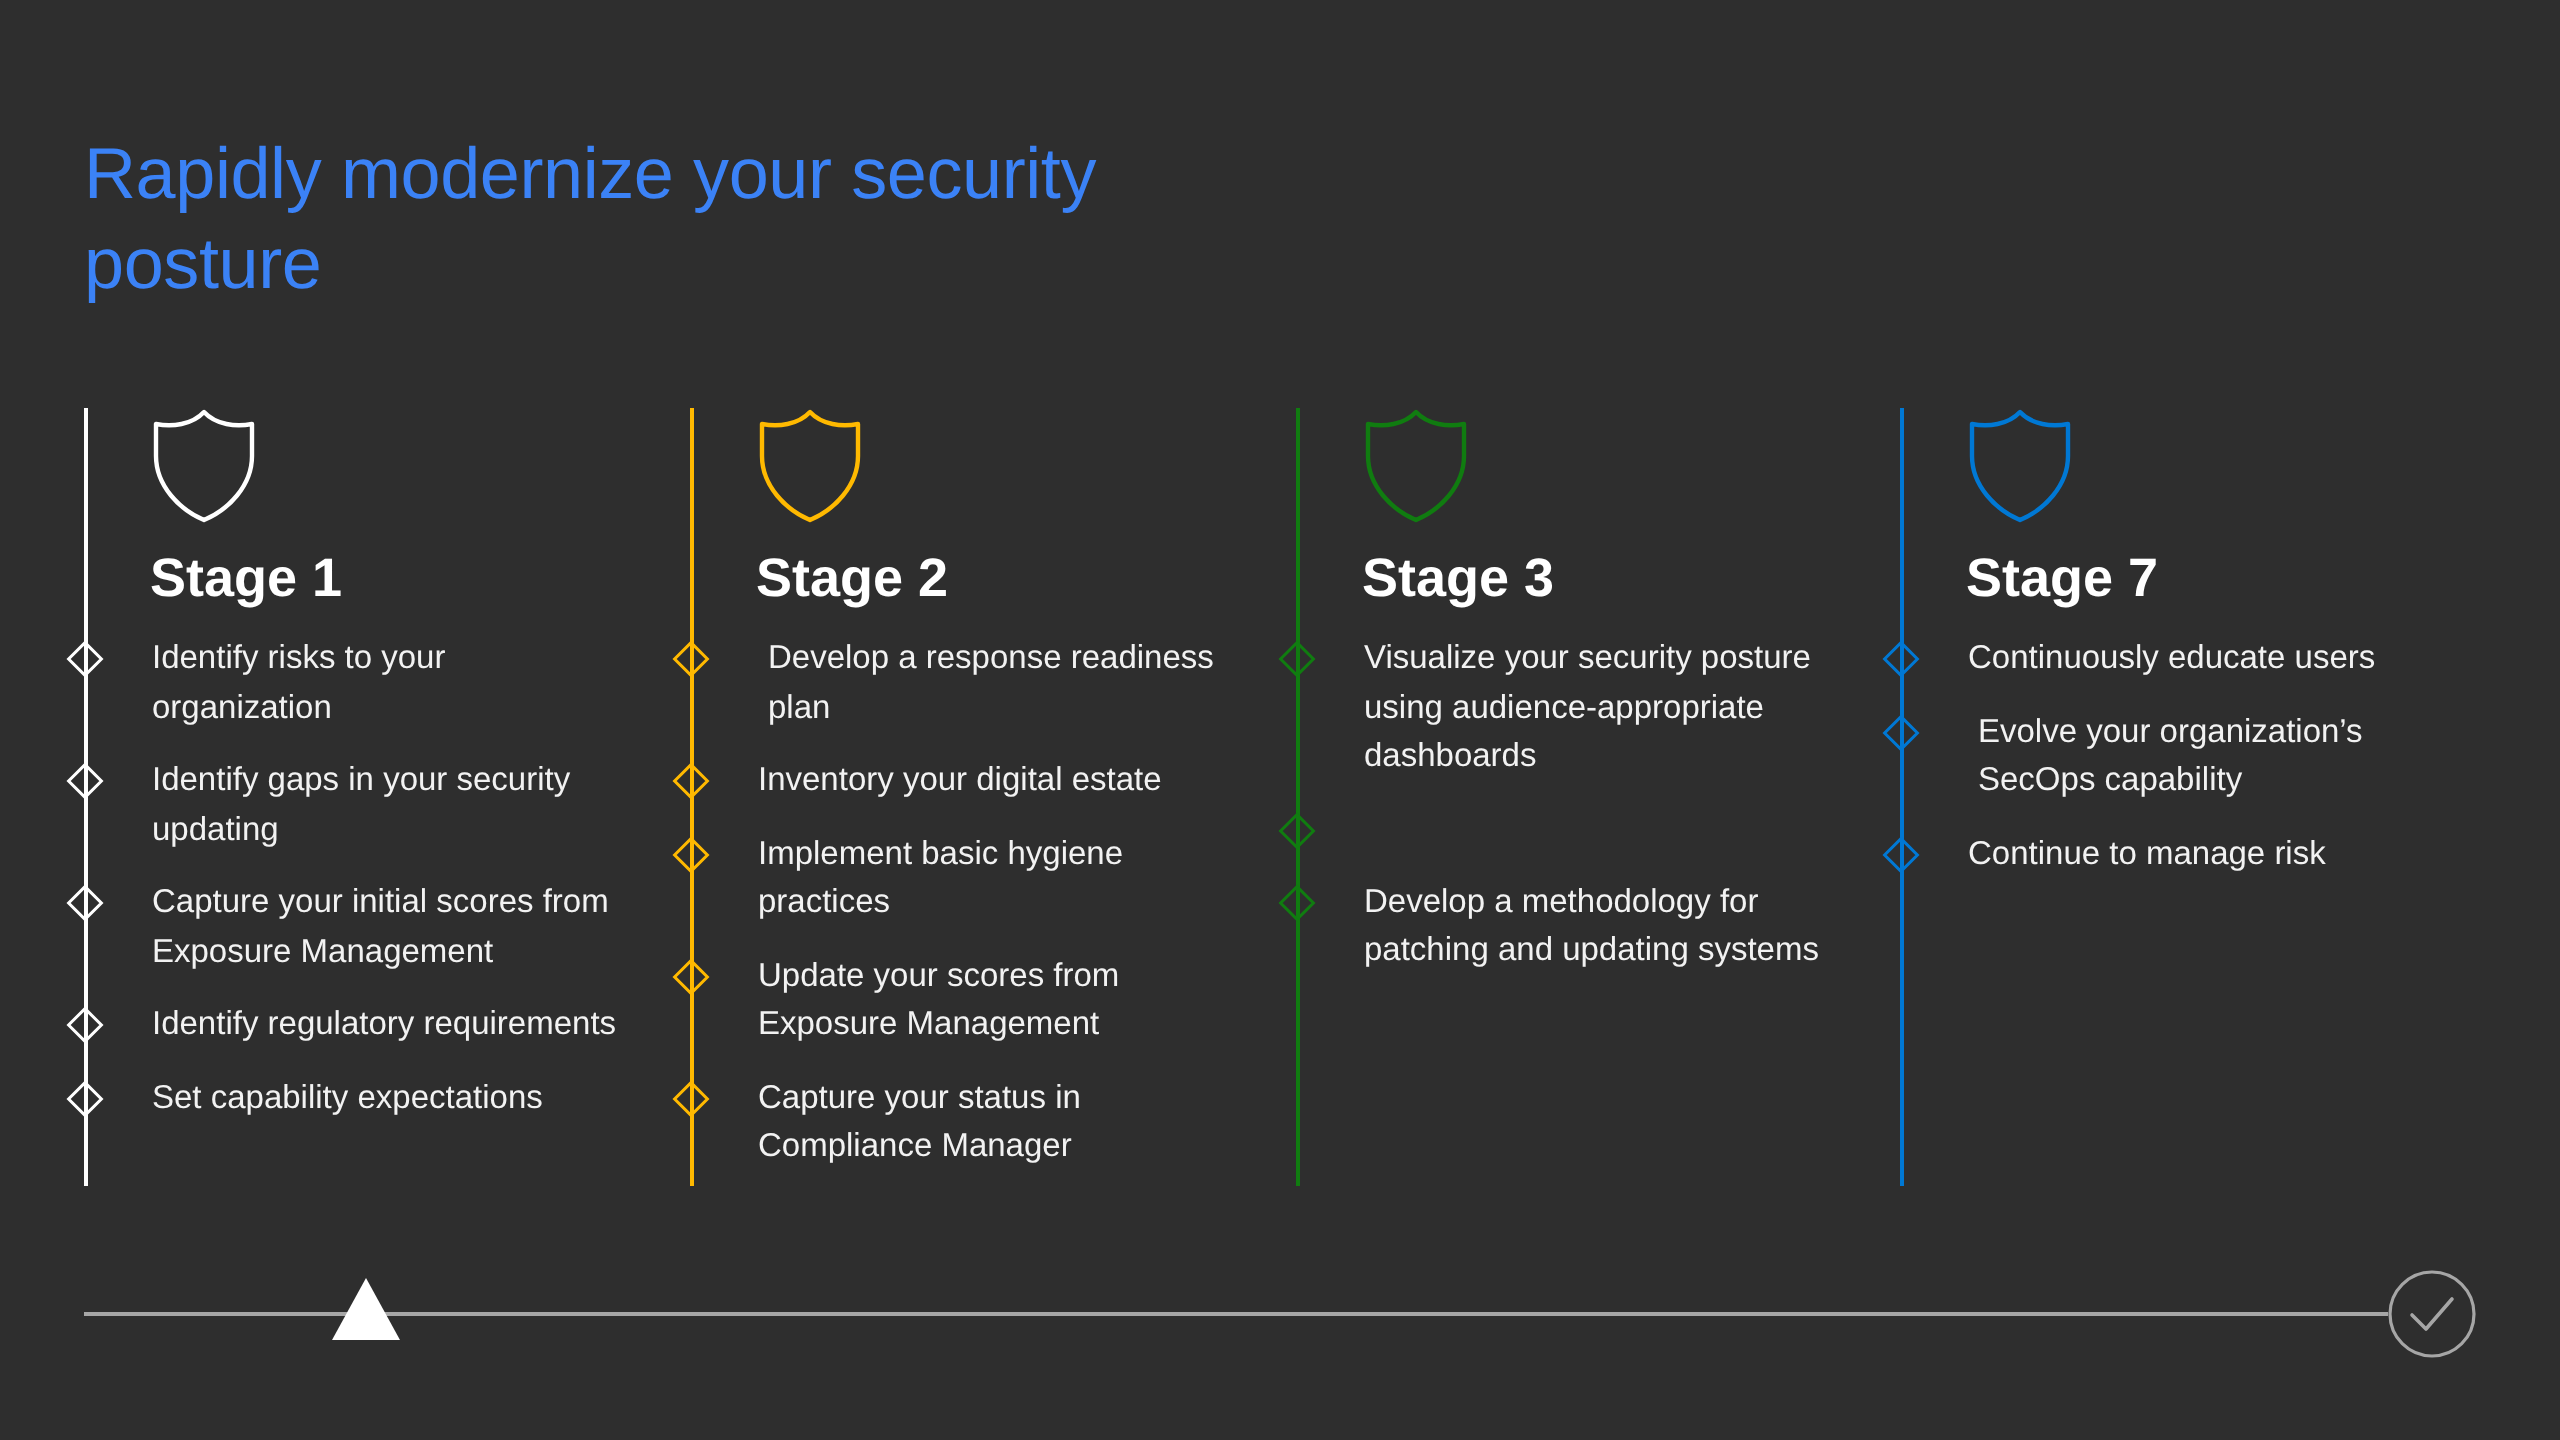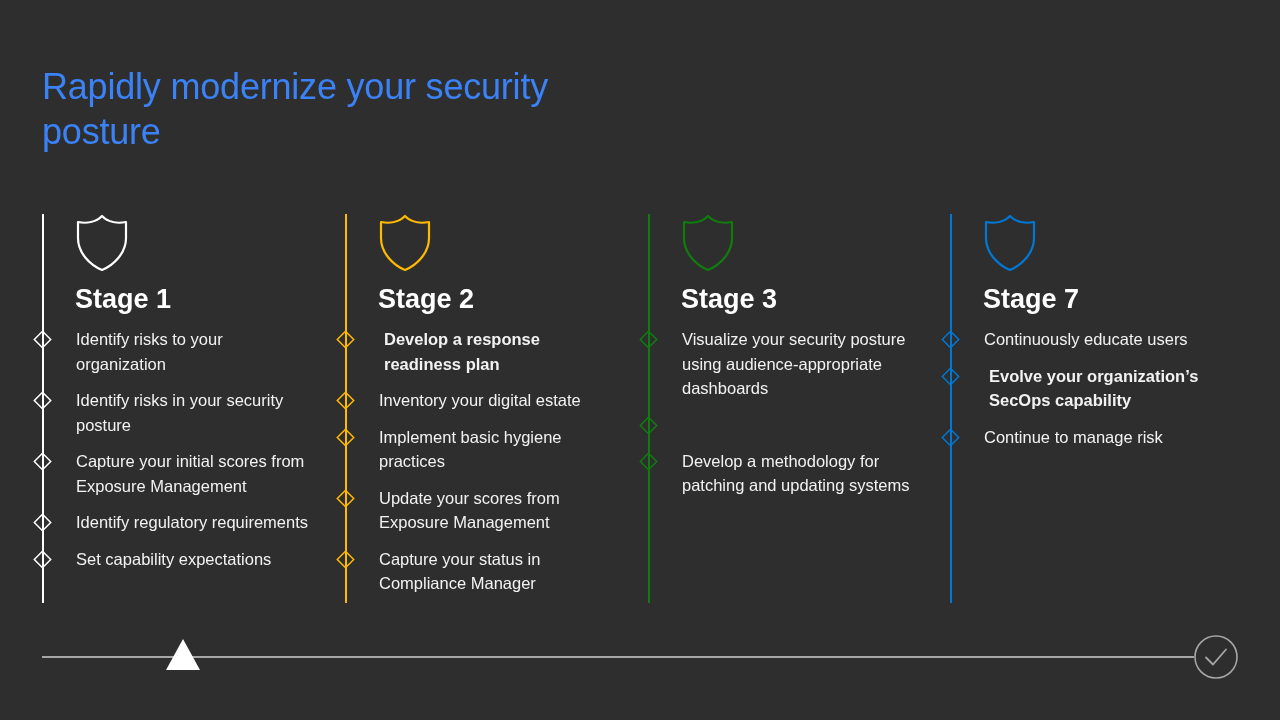--- a/index.html
+++ b/index.html
@@ -22,21 +22,21 @@
     font-weight:400;
     color:#3b82f6;
     letter-spacing:-0.2px;
   }
 
   
   #stages { position:absolute; left:0; top:0; width:1280px; height:720px; }
 
   .stage-col {
     position:absolute;
-    top:207px;
+    top:197px;
     width:302px;
     height:392px;
   }
   .stage-col[data-col="0"] { left:42px; }
   .stage-col[data-col="1"] { left:345px; }
   .stage-col[data-col="2"] { left:648px; }
   .stage-col[data-col="3"] { left:950px; }
 
   .rail {
     position:absolute;
@@ -81,21 +81,21 @@
   .item .diamond svg { display:block; width:19px; height:19px; }
 
   .item .txt {
     display:block;
     margin-left:34px;
     font-size:16.5px;
     line-height:24.5px;
     font-weight:400;
     color:#f2f2f2;
   }
-  .item.indented .txt { margin-left:39px;font-weight:bold; }
+  .item.indented .txt { margin-left:39px; }
 
   
   #progress {
     position:absolute;
     left:0; top:618px;
     width:1280px; height:80px;
   }
   #progress-line {
     position:absolute;
     left:42px; top:38px;
@@ -137,21 +137,21 @@
             </svg>
           </span>
           <span class="txt">Identify risks to your organization</span>
         </div>
         <div class="item">
           <span class="diamond">
             <svg viewBox="0 0 19 19">
               <polygon points="9.5,1.3 17.7,9.5 9.5,17.7 1.3,9.5" fill="none" stroke="#ffffff" stroke-width="1.5"></polygon>
             </svg>
           </span>
-          <span class="txt">Identify risks in your security posture</span>
+          <span class="txt">Identify gaps in your security updating</span>
         </div>
         <div class="item">
           <span class="diamond">
             <svg viewBox="0 0 19 19">
               <polygon points="9.5,1.3 17.7,9.5 9.5,17.7 1.3,9.5" fill="none" stroke="#ffffff" stroke-width="1.5"></polygon>
             </svg>
           </span>
           <span class="txt">Capture your initial scores from Exposure Management</span>
         </div>
         <div class="item">

